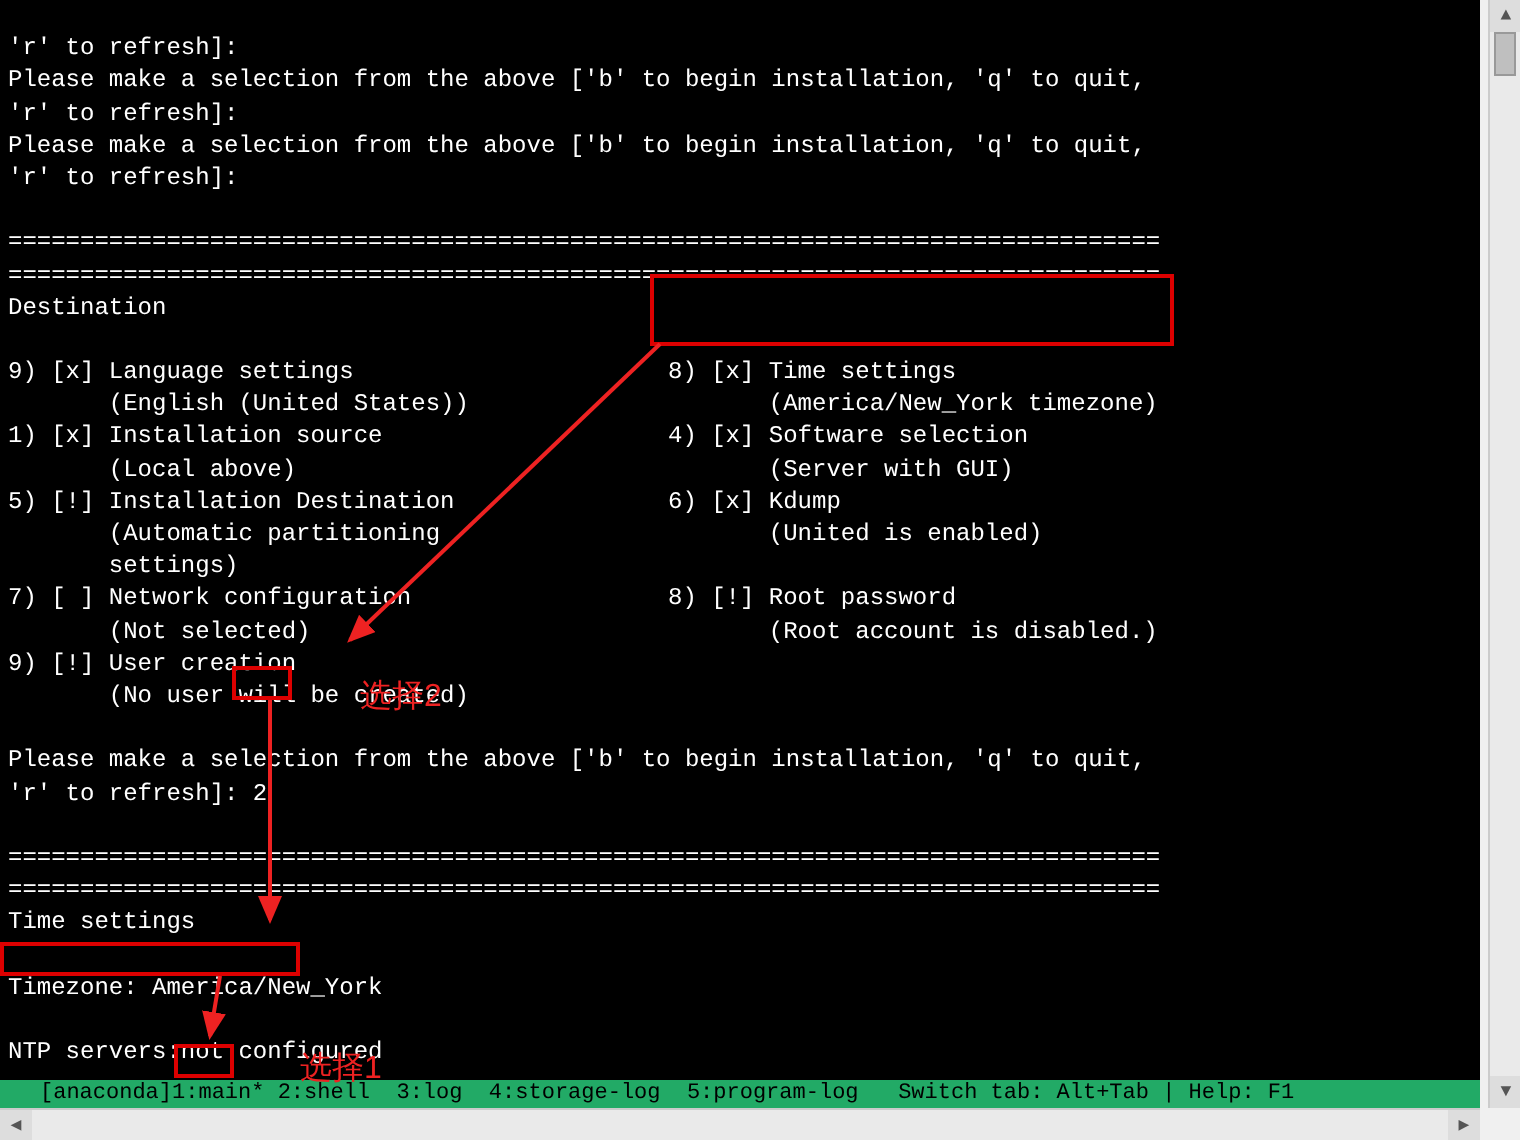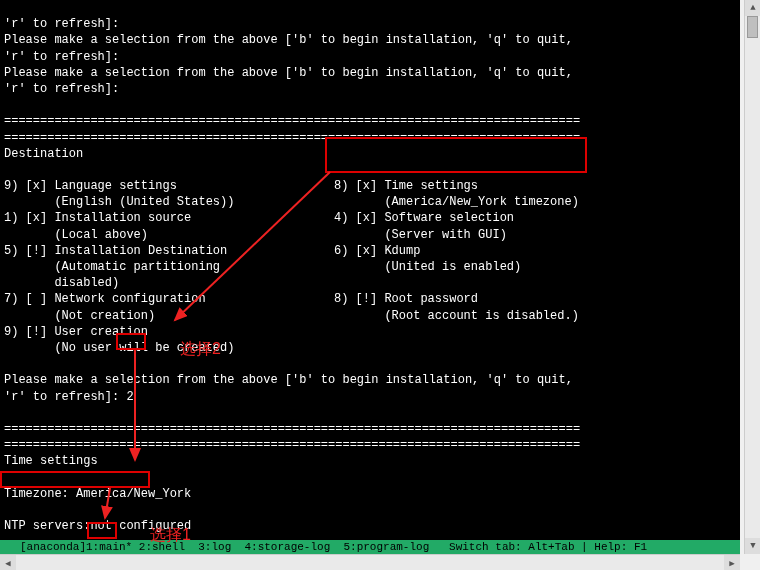--- a/index.html
+++ b/index.html
@@ -101,23 +101,23 @@
 <span>================================================================================</span>
 <span>================================================================================</span>
 <span>Destination</span>
 
 <span style="display:inline-block;width:330px">9) [x] Language settings</span><span>8) [x] Time settings</span>
 <span style="display:inline-block;width:330px">       (English (United States))</span><span>       (America/New_York timezone)</span>
 <span style="display:inline-block;width:330px">1) [x] Installation source</span><span>4) [x] Software selection</span>
 <span style="display:inline-block;width:330px">       (Local above)</span><span>       (Server with GUI)</span>
 <span style="display:inline-block;width:330px">5) [!] Installation Destination</span><span>6) [x] Kdump</span>
 <span style="display:inline-block;width:330px">       (Automatic partitioning</span><span>       (United is enabled)</span>
-<span style="display:inline-block;width:330px">       disabled)</span>
+<span style="display:inline-block;width:330px">       settings)</span>
 <span style="display:inline-block;width:330px">7) [ ] Network configuration</span><span>8) [!] Root password</span>
-<span style="display:inline-block;width:330px">       (Not creation)</span><span>       (Root account is disabled.)</span>
+<span style="display:inline-block;width:330px">       (Not selected)</span><span>       (Root account is disabled.)</span>
 <span style="display:inline-block;width:330px">9) [!] User creation</span>
 <span style="display:inline-block;width:330px">       (No user will be created)</span>
 
 <span>Please make a selection from the above ['b' to begin installation, 'q' to quit,</span>
 <span>'r' to refresh]: 2</span>
 
 <span>================================================================================</span>
 <span>================================================================================</span>
 <span>Time settings</span>
 

